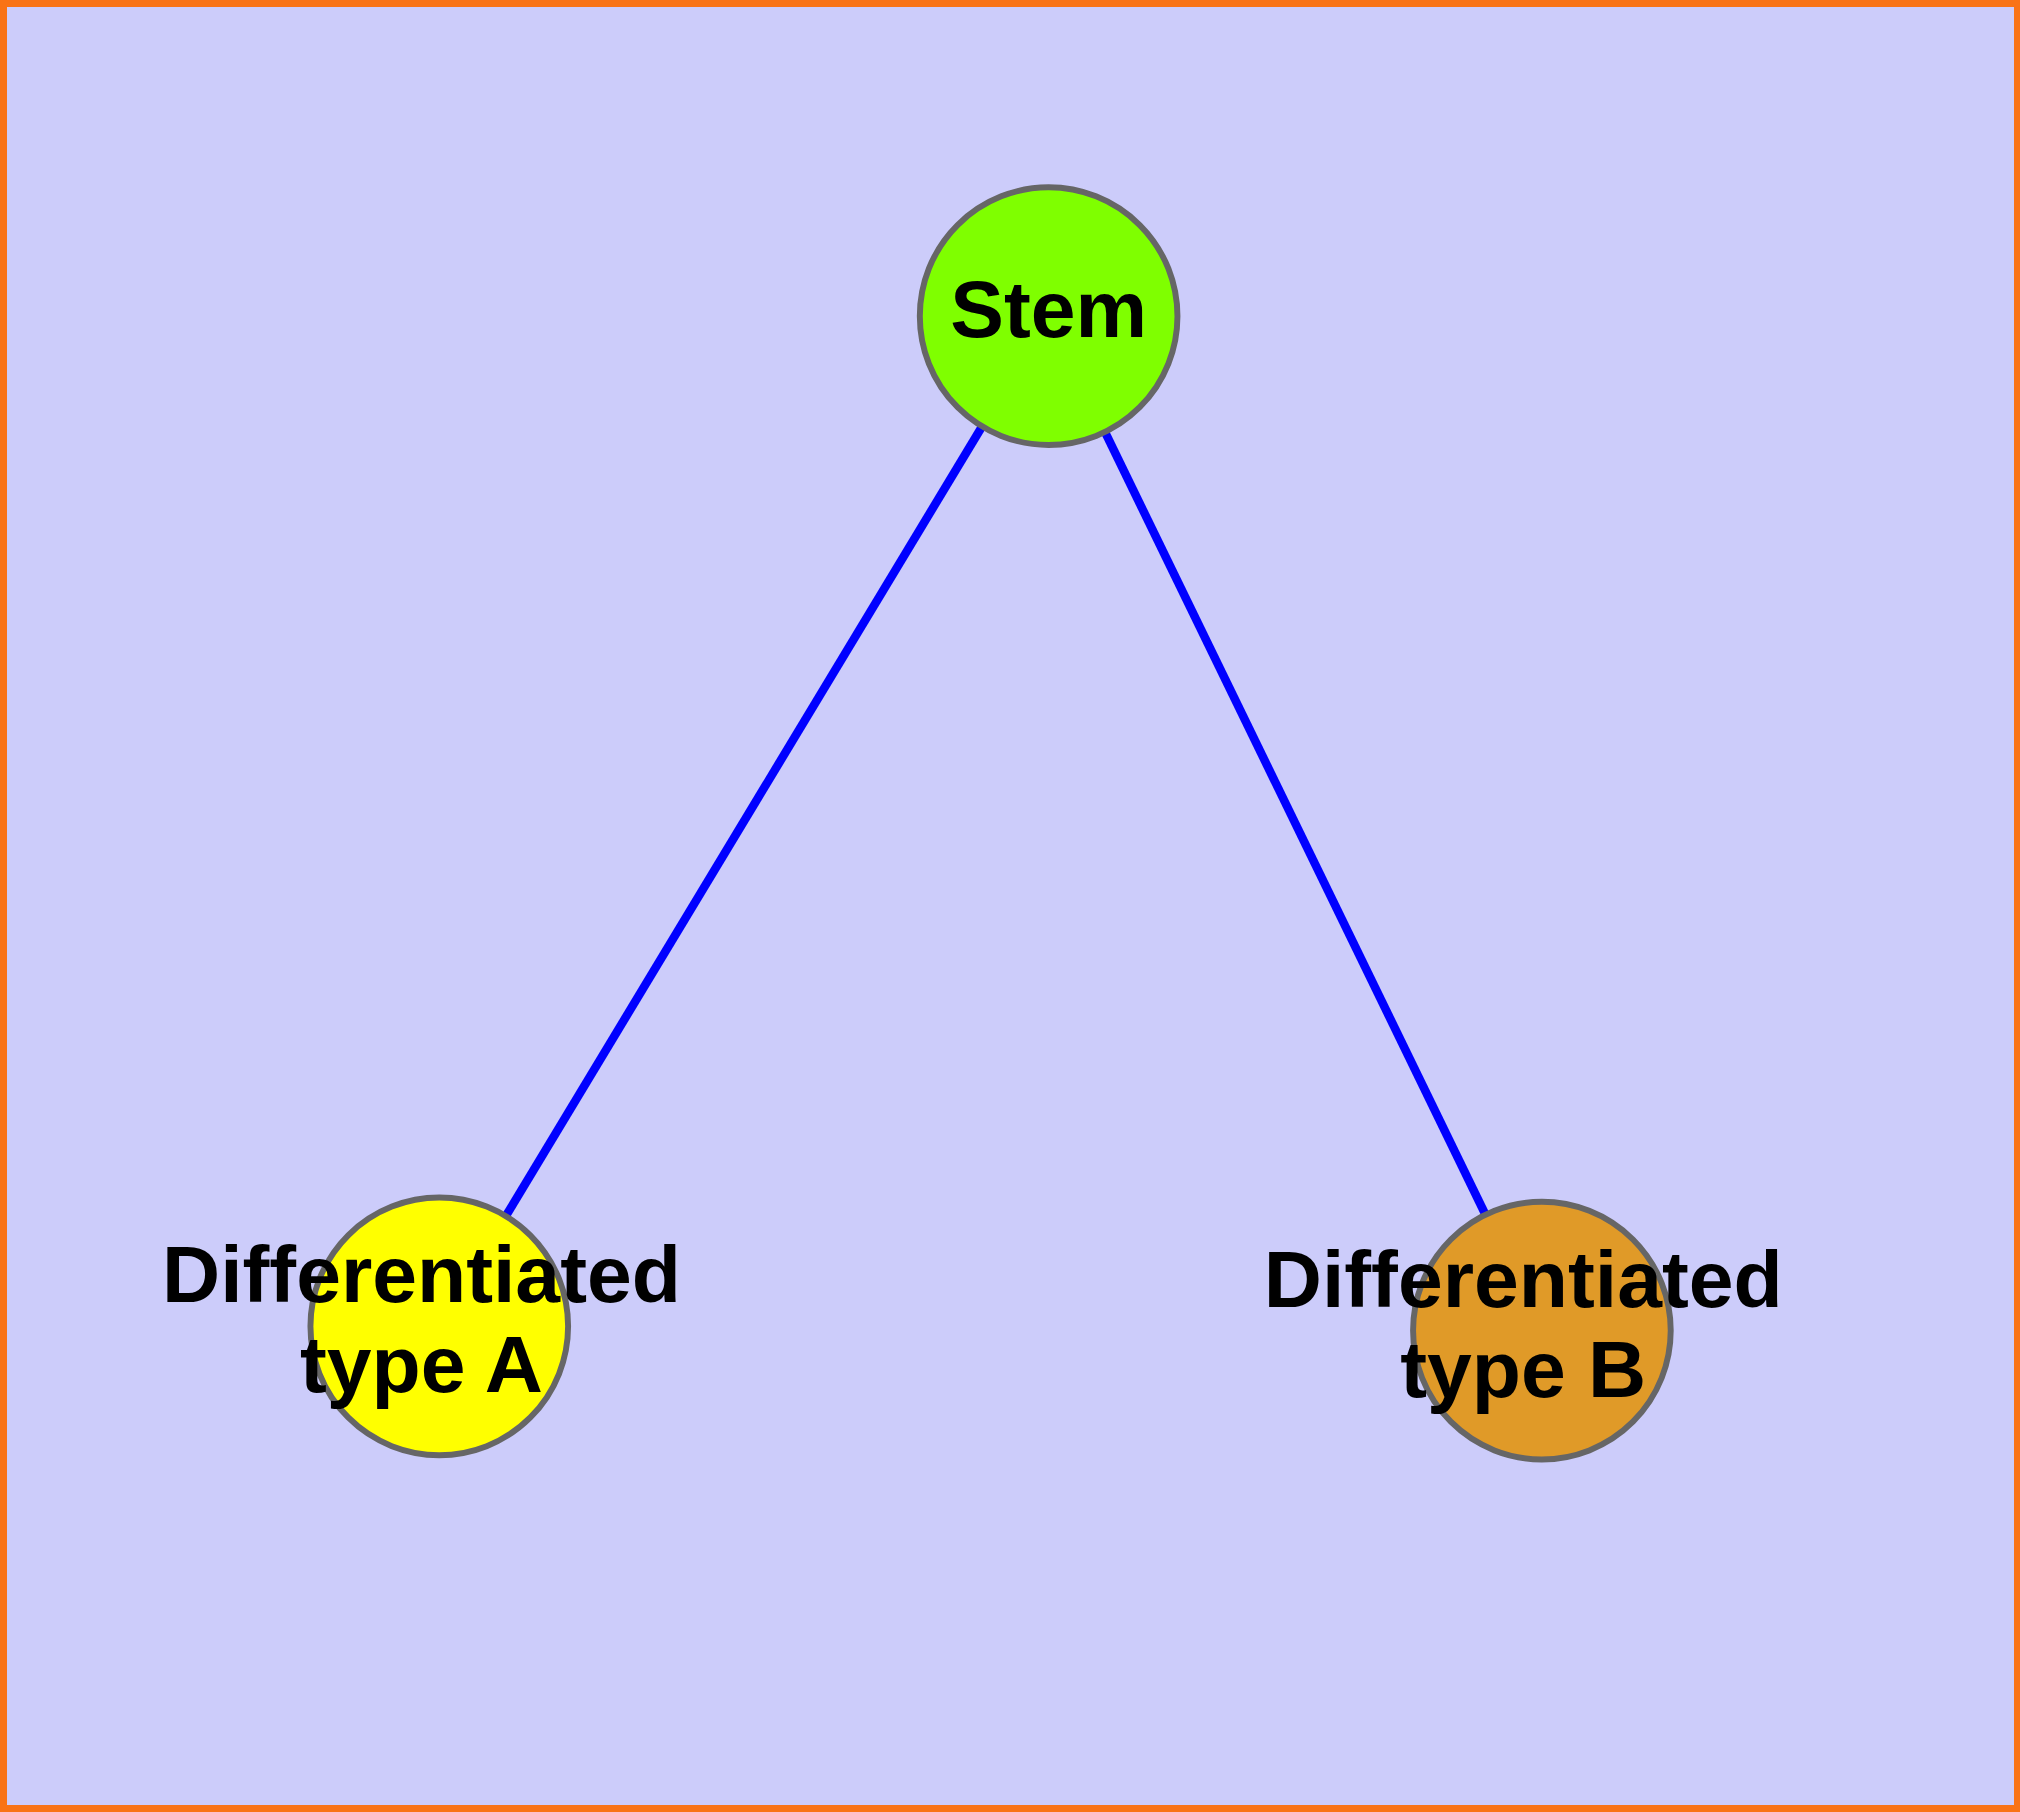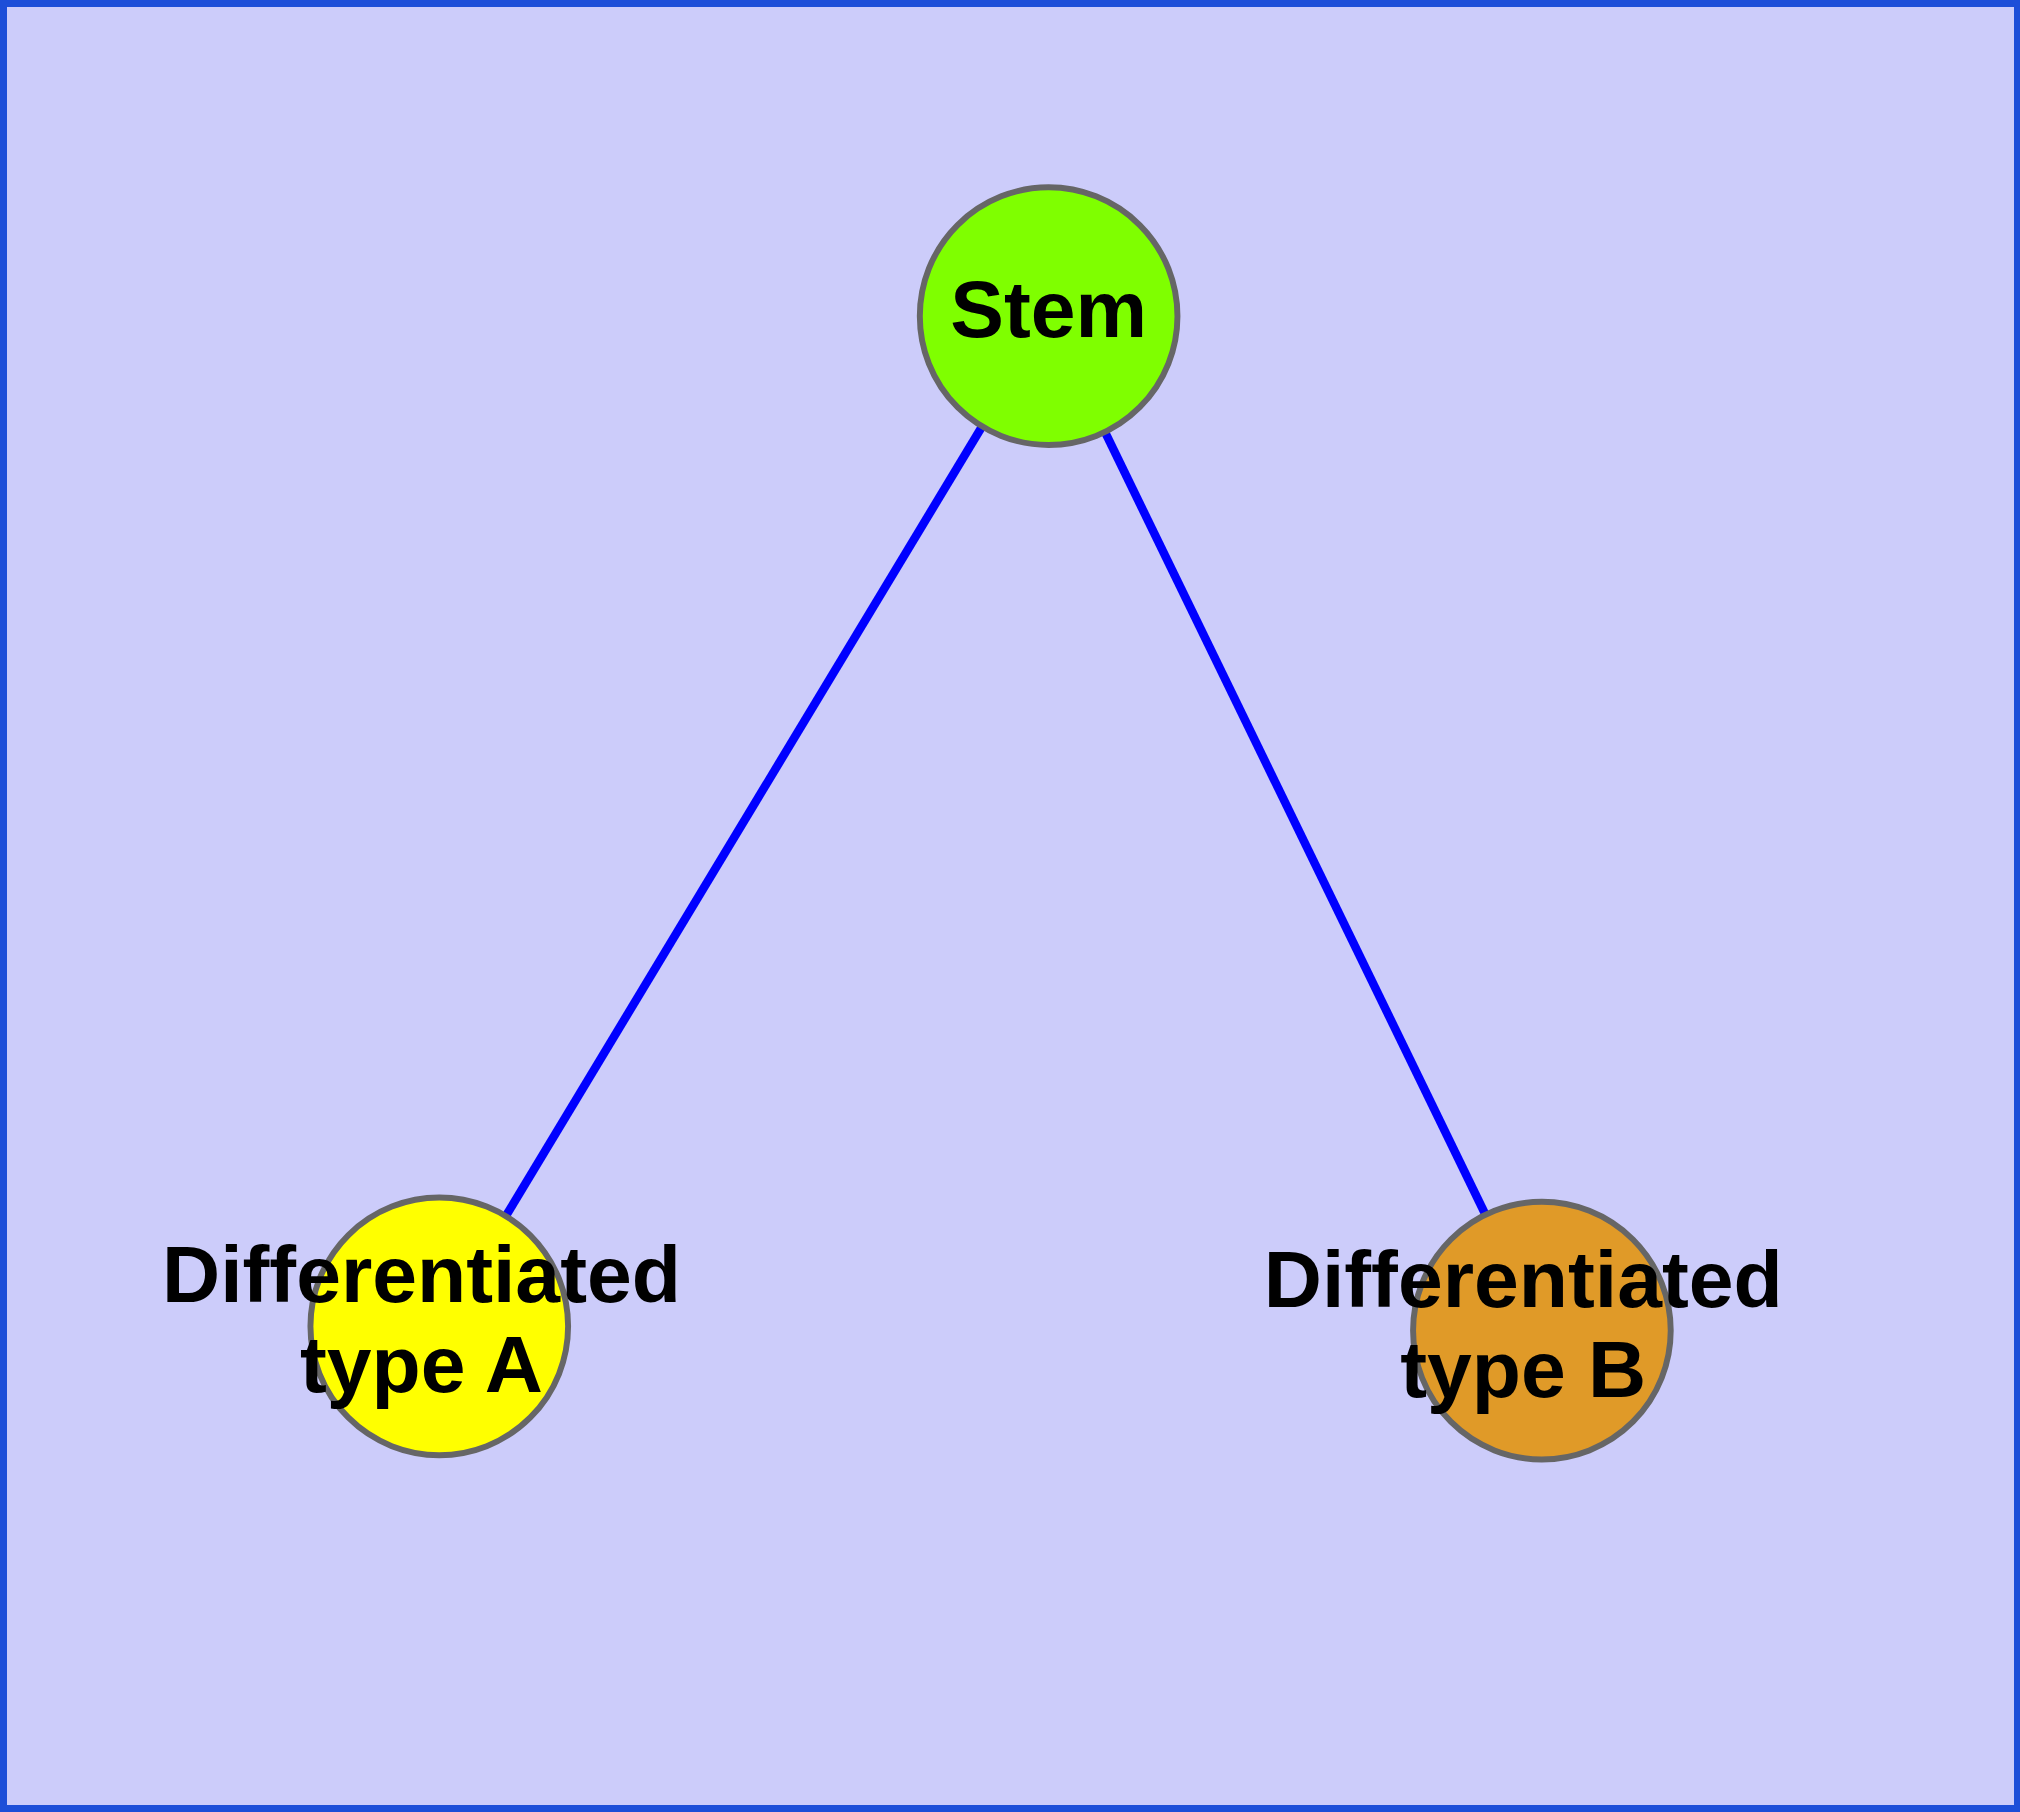--- a/index.html
+++ b/index.html
@@ -11,21 +11,21 @@
   body {
     width: 2021px;
     height: 1812px;
     overflow: hidden;
     font-family: "Liberation Sans", sans-serif;
   }
   #graph-canvas {
     position: relative;
     width: 2021px;
     height: 1812px;
-    background: #1d4ed8;
+    background: #f97316;
   }
   #graph-plot-area {
     position: absolute;
     left: 6.8px;
     top: 6.8px;
     width: 2007px;
     height: 1798px;
     background: #ccccfa;
   }
   #graph-svg {

